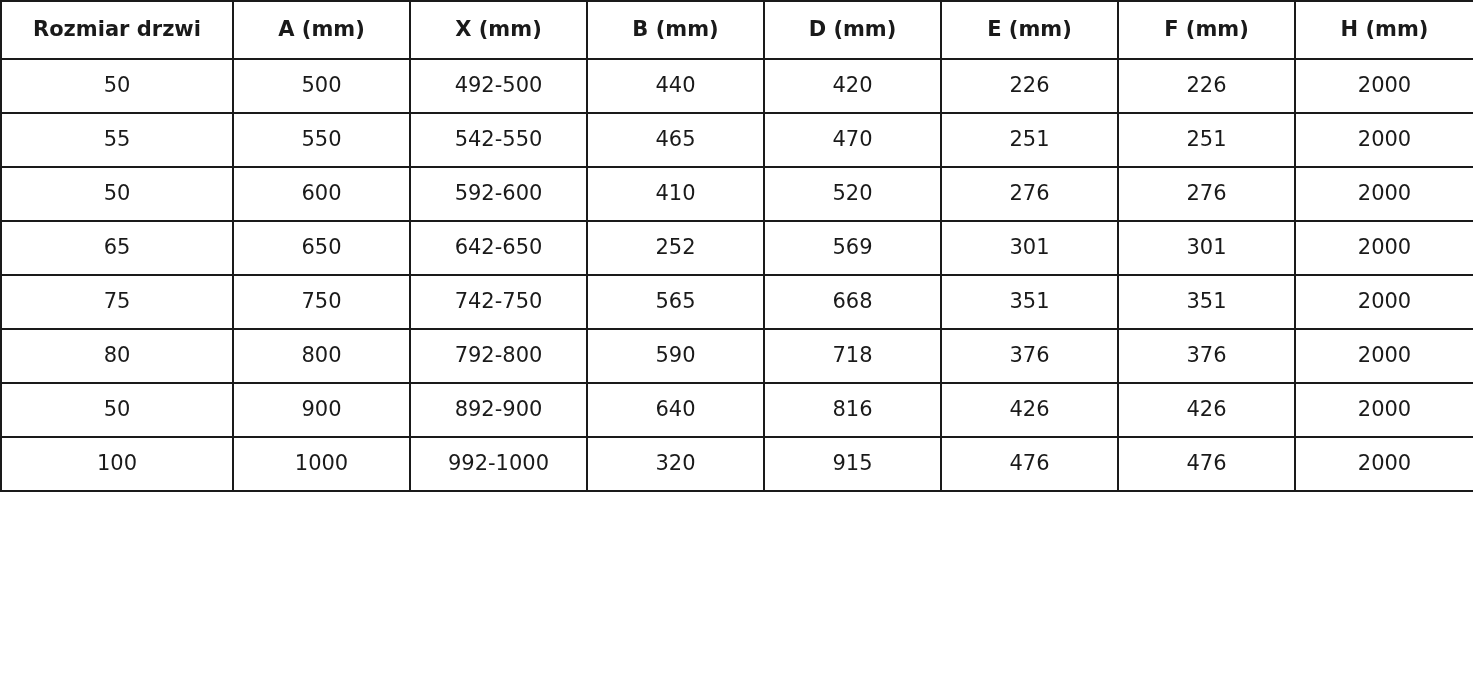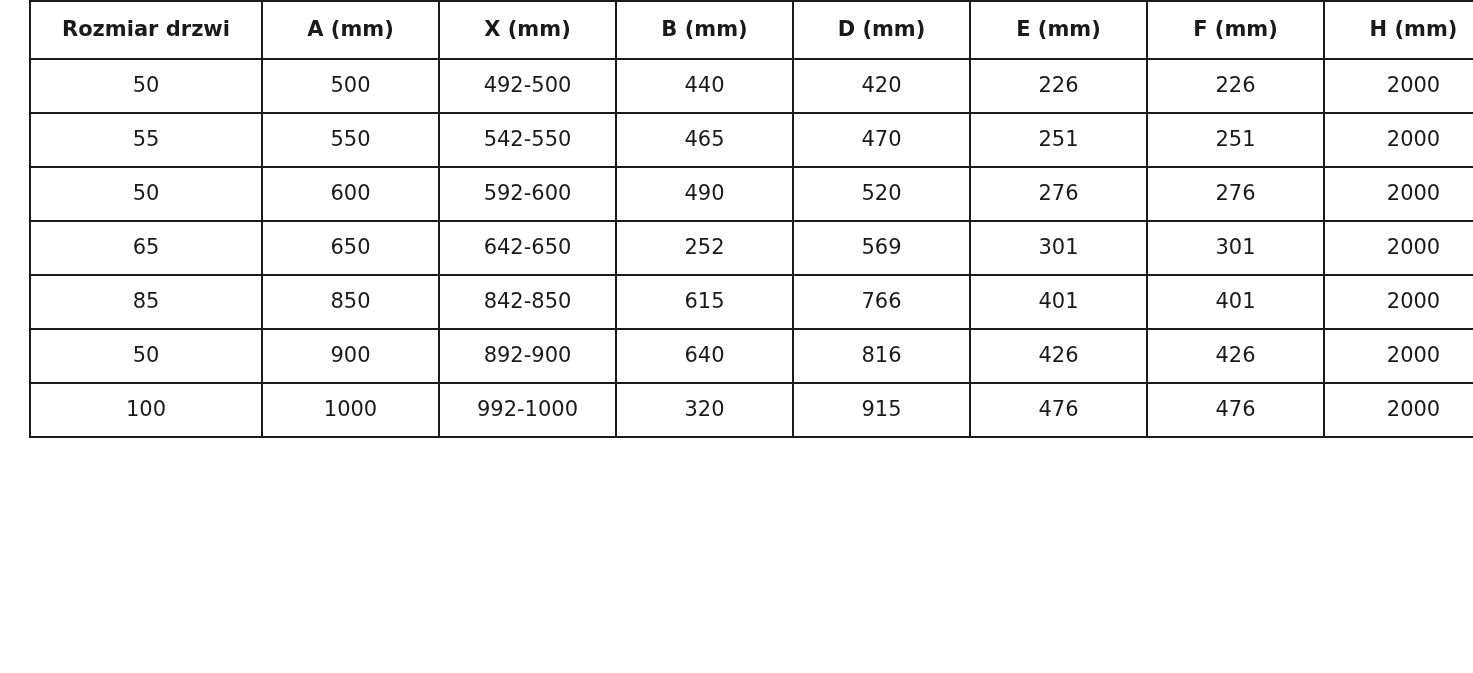--- a/index.html
+++ b/index.html
@@ -10,21 +10,20 @@
   body {
     width: 1473px;
     height: 673px;
     font-family: "DejaVu Sans", sans-serif;
     color: #1a1a1a;
   }
   .table-wrap {
     width: 1195px;
     height: 673px;
     box-sizing: border-box;
-    padding-left: 29px;
   }
   table.spec-table {
     border-collapse: collapse;
     width: 1473px;
     table-layout: fixed;
   }
   table.spec-table th,
   table.spec-table td {
     border: 2px solid #1a1a1a;
     text-align: center;
@@ -99,44 +98,54 @@
         <td>465</td>
         <td>470</td>
         <td>251</td>
         <td>251</td>
         <td>2000</td>
       </tr>
       <tr>
         <td>50</td>
         <td>600</td>
         <td>592-600</td>
-        <td>490</td>
+        <td>410</td>
         <td>520</td>
         <td>276</td>
         <td>276</td>
         <td>2000</td>
       </tr>
       <tr>
         <td>65</td>
         <td>650</td>
         <td>642-650</td>
         <td>252</td>
         <td>569</td>
         <td>301</td>
         <td>301</td>
         <td>2000</td>
       </tr>
       <tr>
-        <td>85</td>
-        <td>850</td>
-        <td>842-850</td>
-        <td>615</td>
-        <td>766</td>
-        <td>401</td>
-        <td>401</td>
+        <td>75</td>
+        <td>750</td>
+        <td>742-750</td>
+        <td>565</td>
+        <td>668</td>
+        <td>351</td>
+        <td>351</td>
+        <td>2000</td>
+      </tr>
+      <tr>
+        <td>80</td>
+        <td>800</td>
+        <td>792-800</td>
+        <td>590</td>
+        <td>718</td>
+        <td>376</td>
+        <td>376</td>
         <td>2000</td>
       </tr>
       <tr>
         <td>50</td>
         <td>900</td>
         <td>892-900</td>
         <td>640</td>
         <td>816</td>
         <td>426</td>
         <td>426</td>

